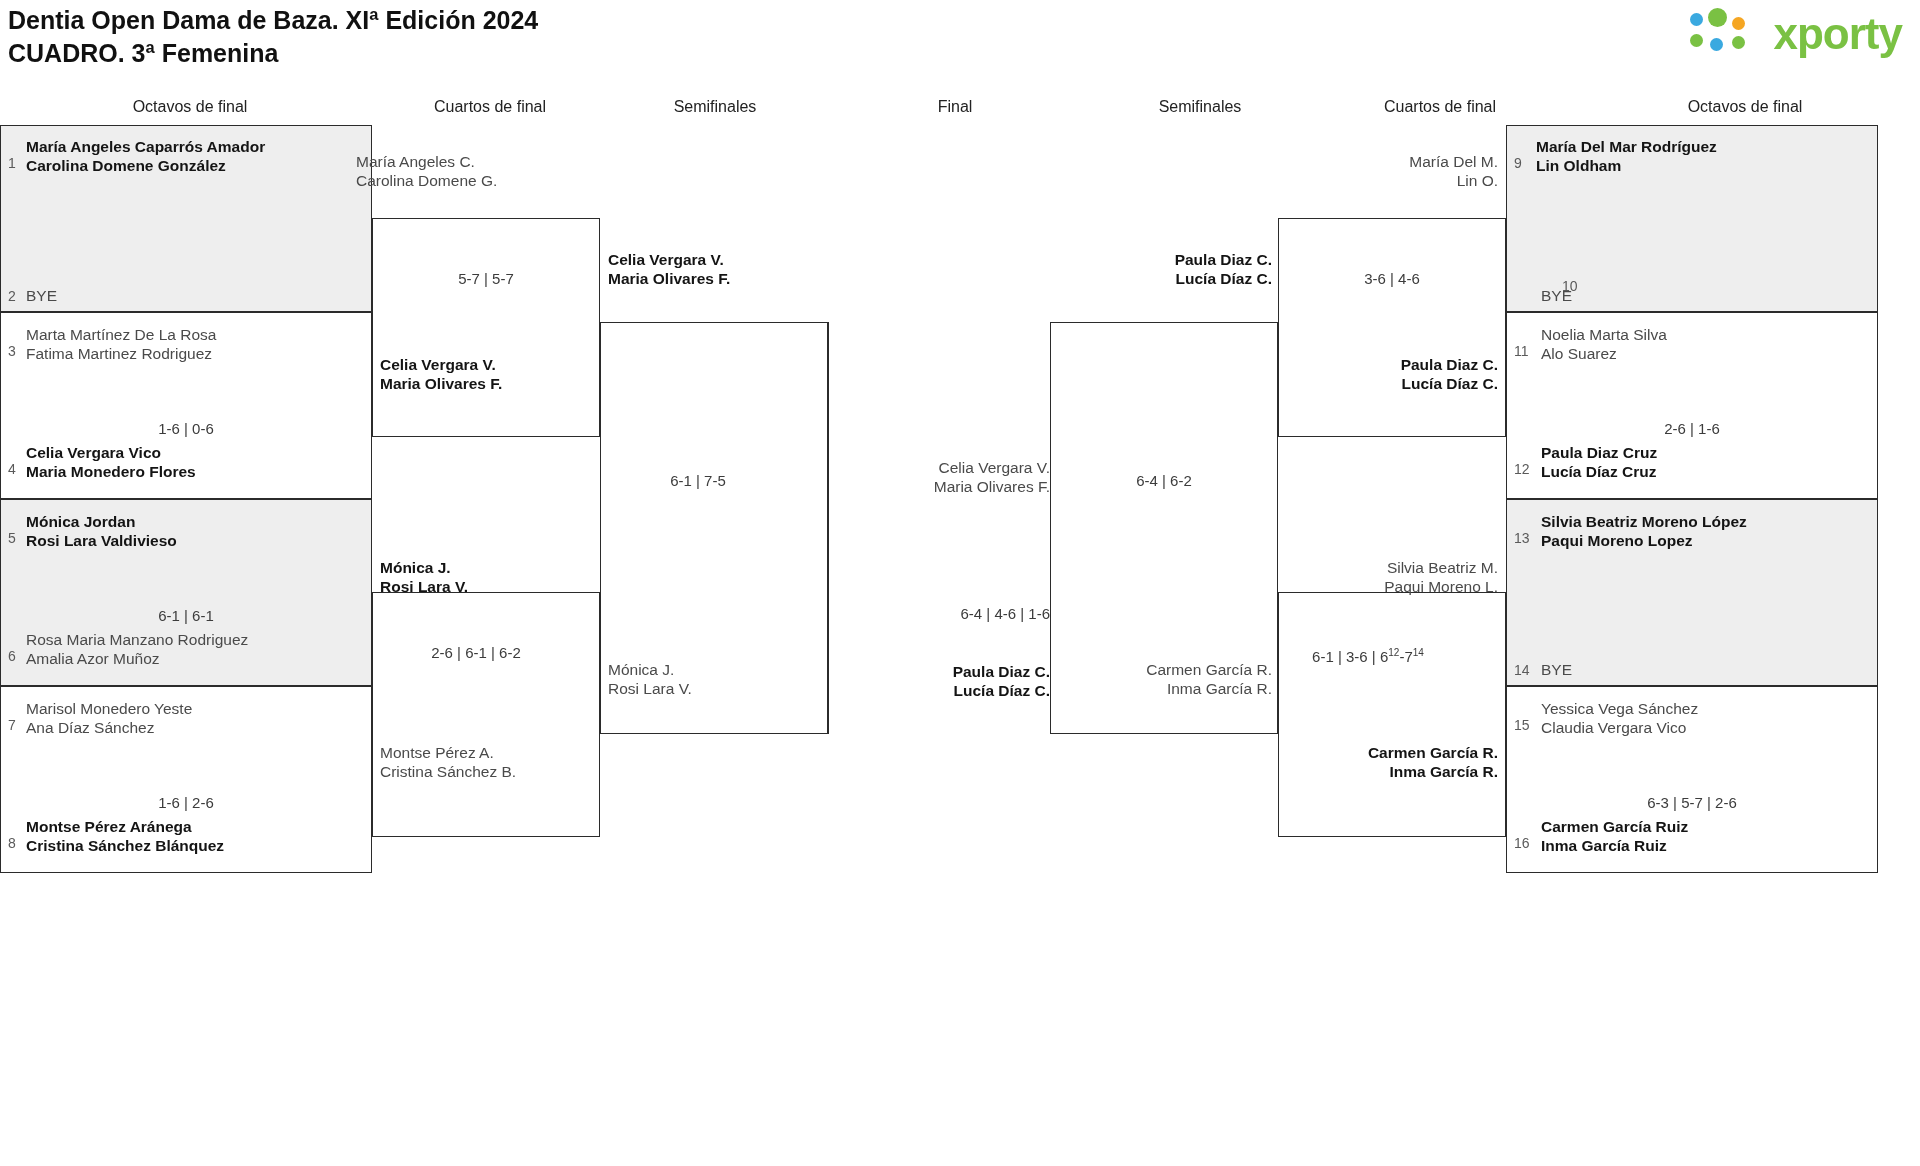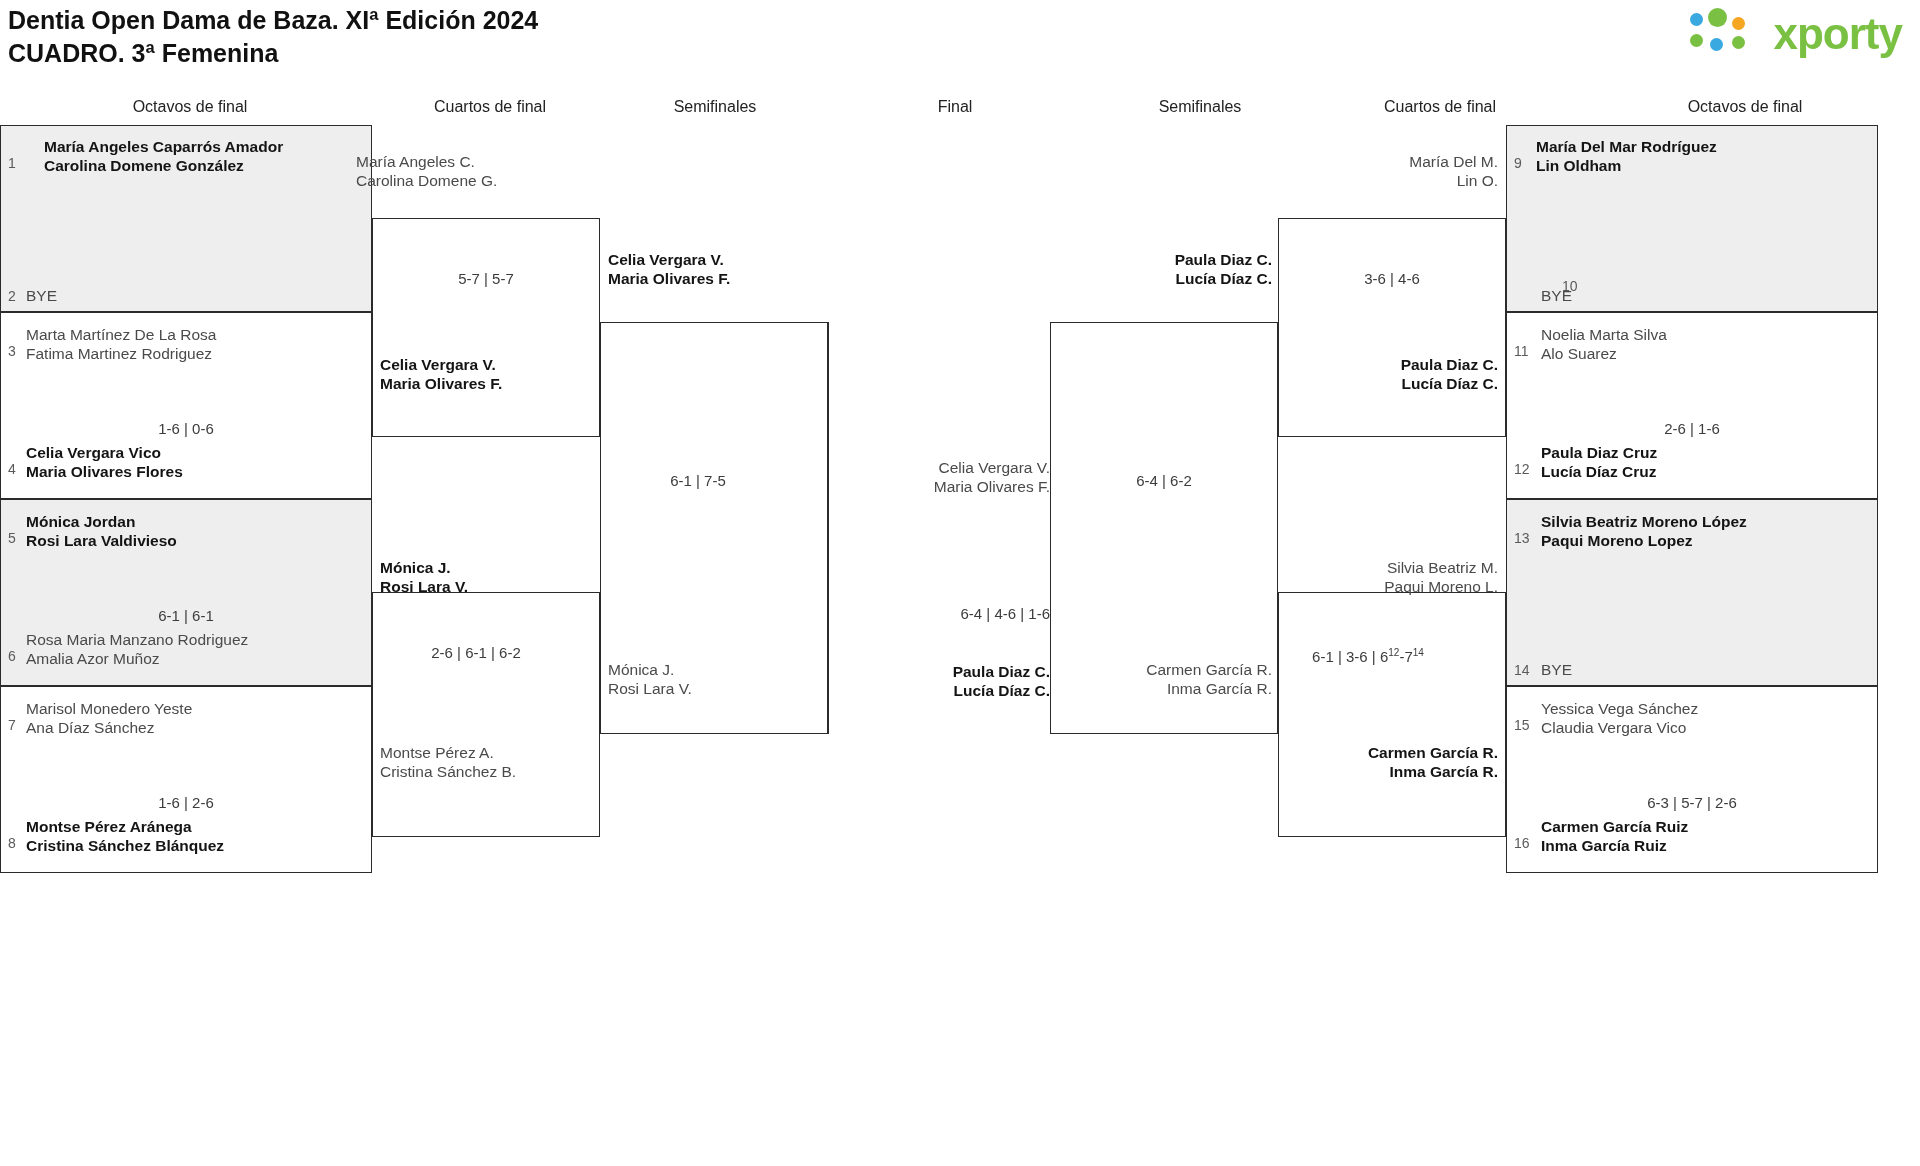--- a/index.html
+++ b/index.html
@@ -94,37 +94,37 @@
   <div class="round-head" style="left:1080px;top:98px; width:240px;">Semifinales</div>
   <div class="round-head" style="left:1320px;top:98px; width:240px;">Cuartos de final</div>
   <div class="round-head" style="left:1560px;top:98px; width:370px;">Octavos de final</div>
 
   <div class="slot shaded" style="left:0px; top:125px;  width:372px; height:187px;"></div>
   <div class="slot" style="left:0px; top:312px;  width:372px; height:187px;"></div>
   <div class="slot shaded" style="left:0px; top:499px;  width:372px; height:187px;"></div>
   <div class="slot" style="left:0px; top:686px;  width:372px; height:187px;"></div>
 
   <div class="seed" style="left:8px;  top:155px;">1</div>
-  <div class="team win" style="left:44px; top:137px;">
+  <div class="team win" style="left:26px; top:137px;">
     <span class="ln">María Angeles Caparrós Amador</span>
     <span class="ln">Carolina Domene González</span>
   </div>
   <div class="seed" style="left:8px;  top:288px;">2</div>
   <div class="bye" style="left:26px; top:286px;">BYE</div>
 
   <div class="seed" style="left:8px;  top:343px;">3</div>
   <div class="team lose" style="left:26px; top:325px;">
     <span class="ln">Marta Martínez De La Rosa</span>
     <span class="ln">Fatima Martinez Rodriguez</span>
   </div>
   <div class="score" style="left:0px; top:420px; width:372px; text-align:center;">1-6 | 0-6</div>
   <div class="seed" style="left:8px;  top:461px;">4</div>
   <div class="team win" style="left:26px; top:443px;">
     <span class="ln">Celia Vergara Vico</span>
-    <span class="ln">Maria Olivares Flores</span>
+    <span class="ln">Maria Monedero Flores</span>
   </div>
 
   <div class="seed" style="left:8px;  top:530px;">5</div>
   <div class="team win" style="left:26px; top:512px;">
     <span class="ln">Mónica Jordan</span>
     <span class="ln">Rosi Lara Valdivieso</span>
   </div>
   <div class="score" style="left:0px; top:607px; width:372px; text-align:center;">6-1 | 6-1</div>
   <div class="seed" style="left:8px;  top:648px;">6</div>
   <div class="team lose" style="left:26px; top:630px;">

